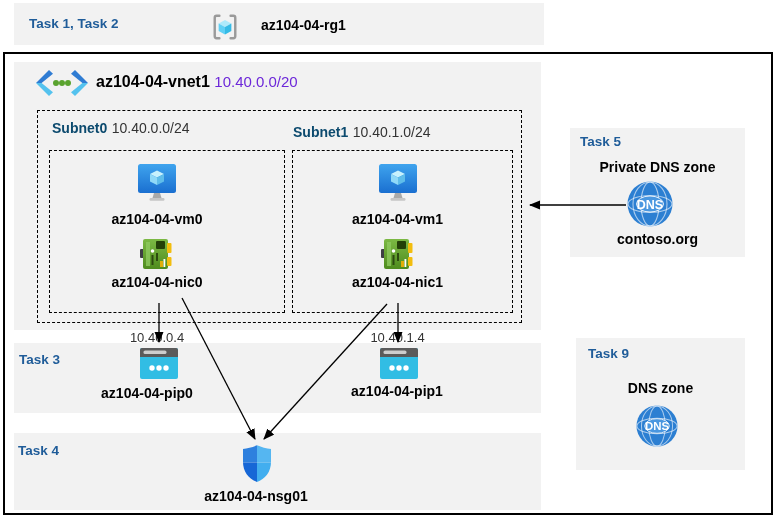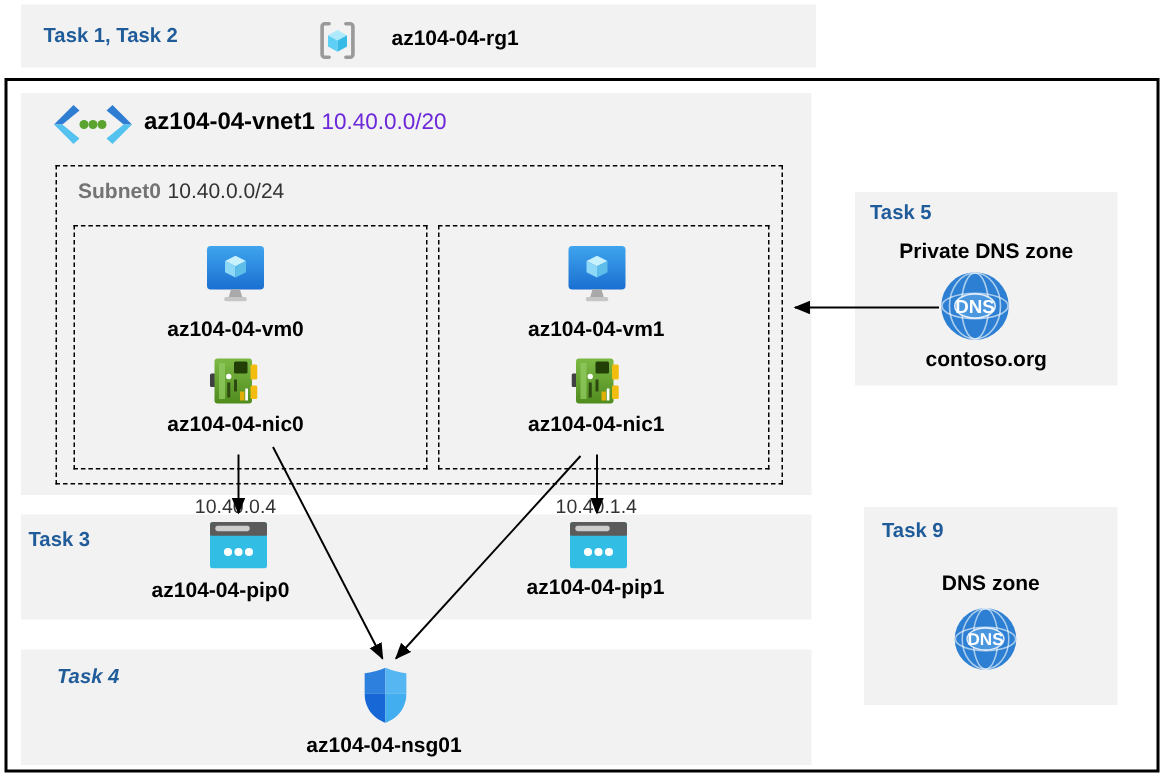--- a/index.html
+++ b/index.html
@@ -15,21 +15,21 @@
   .dashedbox { position:absolute; border:1px dashed #000; }
   #outerbox { position:absolute; left:3px; top:52px; width:770px; height:463px; border:2px solid #000; background:#fff; }
   #topband { left:14px; top:3px; width:530px; height:42px; }
   #vnetarea { left:14px; top:62px; width:527px; height:268px; }
   #task3band { left:14px; top:343px; width:527px; height:70px; }
   #task4band { left:14px; top:433px; width:527px; height:77px; }
   #task5box { left:570px; top:128px; width:175px; height:129px; }
   #task6box { left:576px; top:338px; width:169px; height:132px; }
   .vnethdr-name { font-weight:bold; font-size:16px; color:#000; }
   .vnethdr-cidr { font-size:15px; color:#6d28d9; }
-  .subnetlbl b { font-size:14px; color:#737373; }
+  .subnetlbl b { font-size:14px; color:#0c4a6e; }
   .subnetlbl span { font-size:14px; color:#333; }
   #arrows { position:absolute; left:0; top:0; width:776px; height:517px; pointer-events:none; }
   svg { display:block; }
 </style>
 </head>
 <body>
 
 <div id="canvas">
 
   <div id="outerbox"></div>
@@ -101,20 +101,24 @@
           <rect x="11.5" y="18" width="2" height="10" fill="#2c4a10"></rect>
           <rect x="16" y="16" width="2" height="8" fill="#2c4a10"></rect>
           <rect x="20" y="24" width="3" height="6" fill="#e0ae09"></rect>
           <rect x="23.5" y="22" width="1.8" height="8" fill="#fff"></rect>
         </svg>
         <div class="abs res ctr" style="left:0; right:0; top:123px;">az104-04-nic0</div>
         <div class="abs reg ctr" style="left:0; right:0; top:139px;">10.40.0.4</div>
       </div>
     </div>
 
+    <div class="abs subnetlbl" style="left:279px; top:61px;">
+      <b>Subnet1</b>
+      <span>10.40.1.0/24</span>
+    </div>
     <div class="dashedbox" style="left:278px; top:88px; width:221px; height:163px;">
       <div class="abs" style="left:0; right:10px; top:0; bottom:0;text-decoration:underline;">
         <svg class="abs" style="left:50%; margin-left:-20px; top:12px;" width="40" height="40" viewBox="0 0 40 40">
           <defs>
               <linearGradient id="vmg1" x1="0" y1="0" x2="0" y2="1">
             <stop offset="0" stop-color="#3fa4ee"></stop>
                 <stop offset="1" stop-color="#1a6fd0"></stop>
           </linearGradient>
             </defs>
           <rect x="1" y="1" width="38" height="29" rx="2.5" fill="url(#vmg1)"></rect>
@@ -168,21 +172,21 @@
       <rect x="0" y="5" width="38" height="4" fill="#5b5b5b"></rect>
       <rect x="3.5" y="2.5" width="23" height="3.6" rx="1.6" fill="#cdcdcd"></rect>
       <circle cx="12" cy="20" r="2.7" fill="#fff"></circle>
       <circle cx="19" cy="20" r="2.7" fill="#fff"></circle>
       <circle cx="26" cy="20" r="2.7" fill="#fff"></circle>
     </svg>
     <div class="abs res ctr" style="left:295px; width:176px; top:40px;">az104-04-pip1</div>
   </div>
 
   <div id="task4band" class="abs panel">
-    <div class="abs tasklbl" style="left:24px; top:10px;font-style:italic;">Task 4</div>
+    <div class="abs tasklbl" style="left:4px; top:10px;">Task 4</div>
     <svg class="abs" style="left:228px; top:11px;" width="30" height="39" viewBox="0 0 32 40">
       <defs>
           <clipPath id="shc">
             <path d="M16,0.5 C20.8,2.6 26,3.9 31,4.4 L31,17.5 C31,29.5 24.5,36.3 16,39.6 C7.5,36.3 1,29.5 1,17.5 L1,4.4 C6,3.9 11.2,2.6 16,0.5 Z"></path>
           </clipPath>
         </defs>
       <g clip-path="url(#shc)">
         <rect x="0" y="0" width="16" height="19" fill="#2e80de"></rect>
         <rect x="16" y="0" width="16" height="19" fill="#55b6f1"></rect>
         <rect x="0" y="19" width="16" height="21" fill="#1767d6"></rect>

